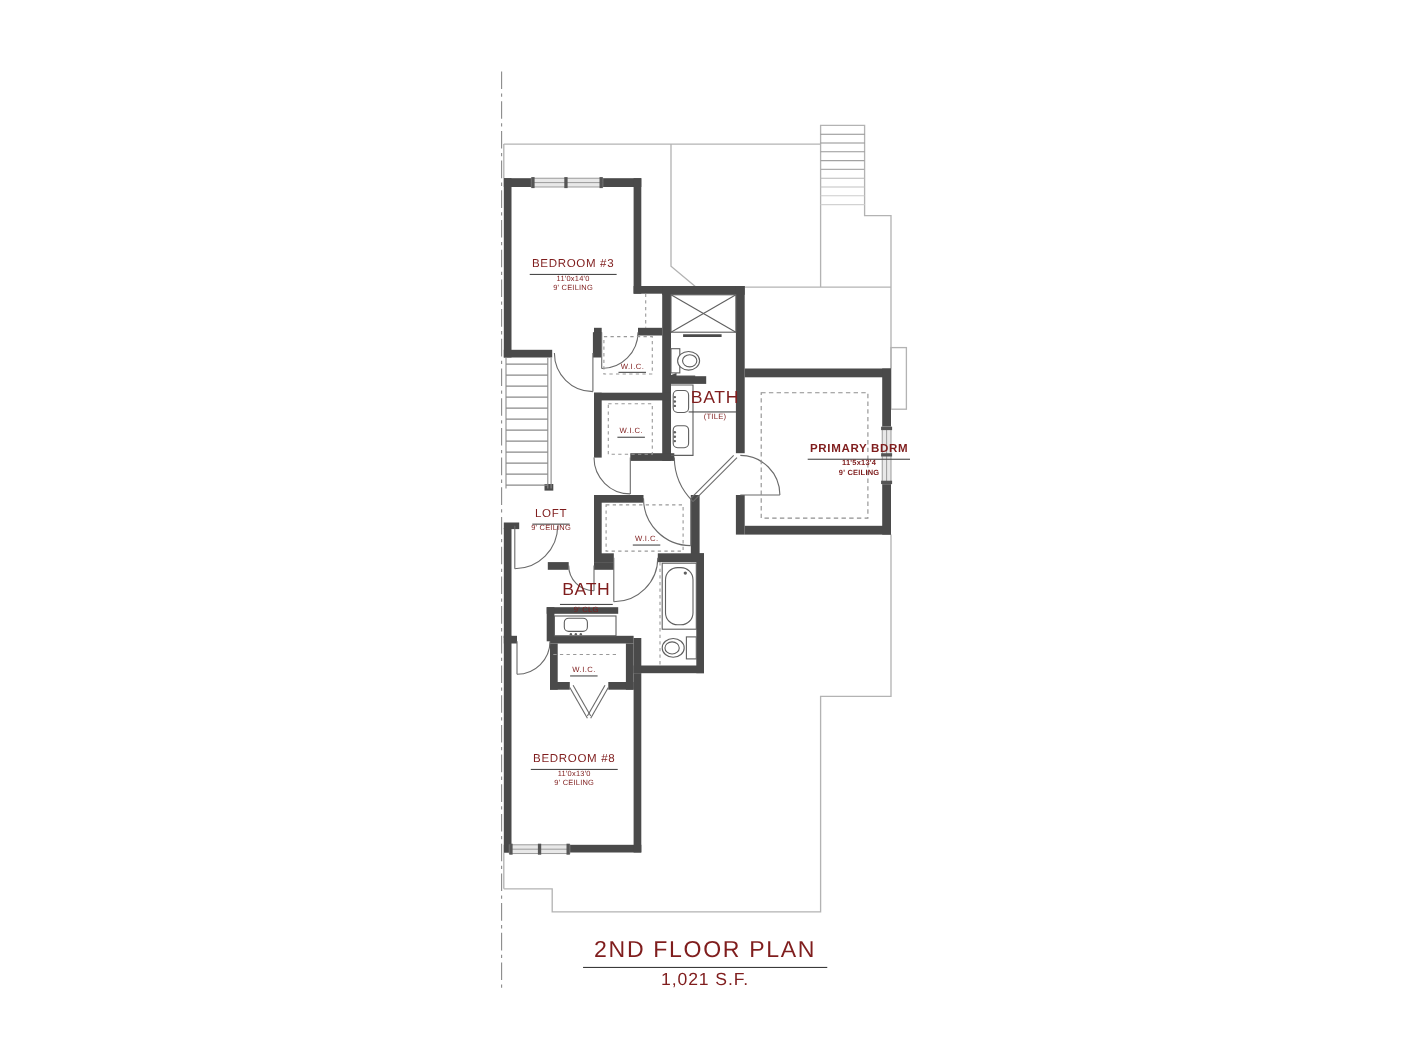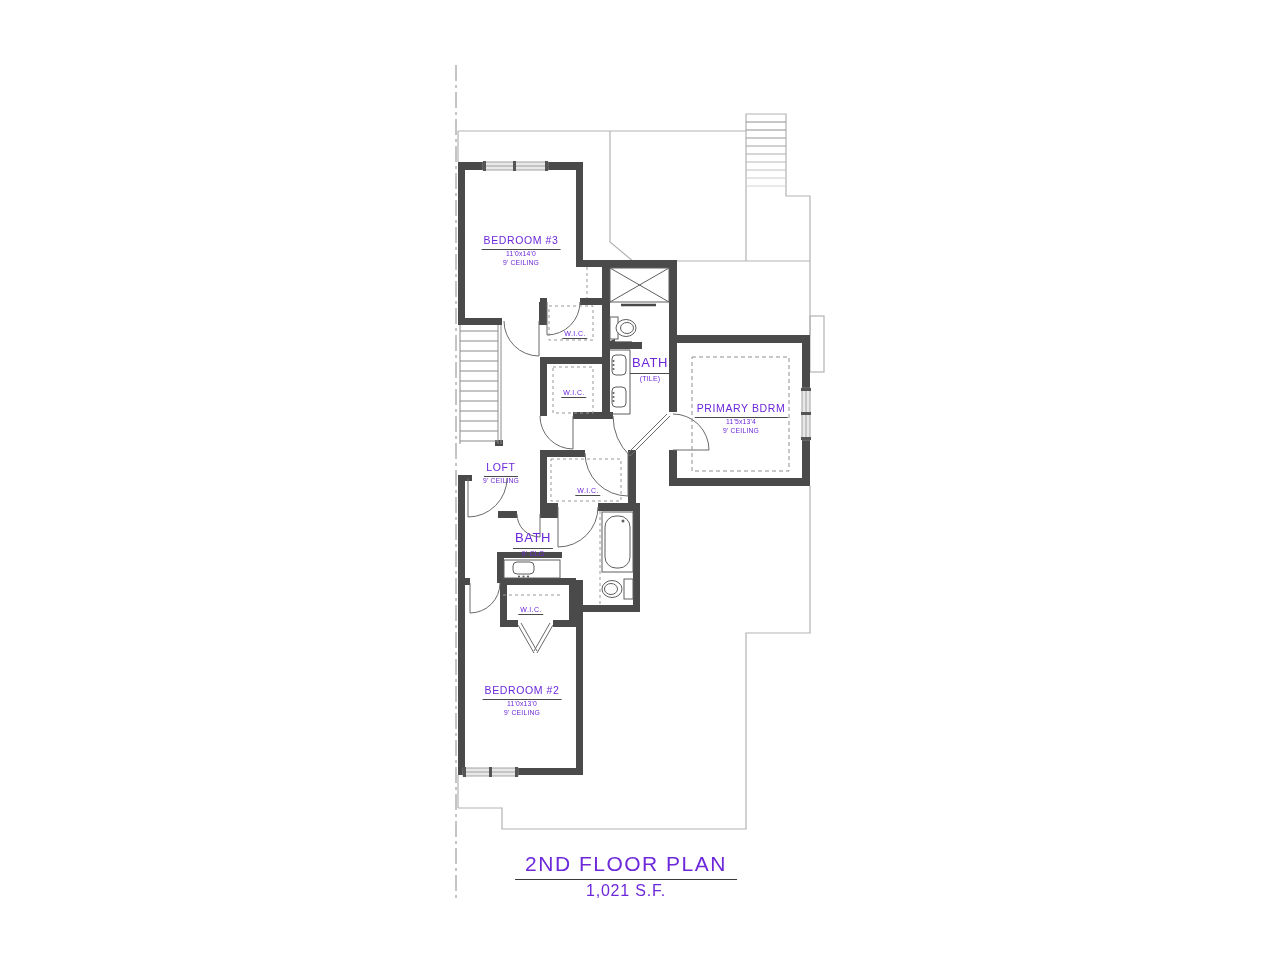--- a/index.html
+++ b/index.html
@@ -1,25 +1,25 @@
 <!DOCTYPE html>
 <html><head>
 <meta charset="utf-8">
 <style>
   html,body{margin:0;padding:0;background:#ffffff;}
   #canvas{position:relative;width:1280px;height:960px;background:#ffffff;overflow:hidden;
-          font-family:"Liberation Sans",sans-serif;color:#6d28d9;}
+          font-family:"Liberation Sans",sans-serif;color:#7f1d1d;}
   #plan-svg{position:absolute;left:0;top:0;}
   .room-label{position:absolute;transform:translateX(-50%);text-align:center;white-space:nowrap;line-height:1.3;}
   .rname{font-size:10.5px;letter-spacing:.6px;display:inline-block;border-bottom:1px solid #4a4a4a;padding:0 2px 1px;}
   .rsub{font-size:6.8px;letter-spacing:.2px;}
   .wic .rname{font-size:7px;letter-spacing:.4px;padding-bottom:0;}
-  .bathlbl .rname{font-size:13px;}
+  .bathlbl .rname{font-size:16px;}
   .bathlbl .rsub{font-size:7px;}
-  #title-block{position:absolute;left:626px;top:852px;transform:translateX(-50%);text-align:center;white-space:nowrap;}
+  #title-block{position:absolute;left:641px;top:852px;transform:translateX(-50%);text-align:center;white-space:nowrap;}
   .plan-title{font-size:21px;letter-spacing:1.5px;display:inline-block;border-bottom:1.5px solid #3a3a3a;padding:0 10px 3px;}
   .plan-area{font-size:16px;letter-spacing:.8px;margin-top:2px;}
   .w{fill:#4a4a4a;}
   .lt{stroke:#b3b3b3;stroke-width:1.2;fill:none;}
   .fx{stroke:#5f5f5f;stroke-width:1;fill:#ffffff;}
   .fxn{stroke:#5f5f5f;stroke-width:1;fill:none;}
   .door{stroke:#6a6a6a;stroke-width:1;fill:none;}
   .dash{stroke:#999999;stroke-width:1;fill:none;stroke-dasharray:3 3;}
   .tread{stroke:#8a8a8a;stroke-width:1;}
 </style>
@@ -262,28 +262,28 @@
     </g>
   </g>
 </svg>
 
   <div class="room-label" style="left:521px;top:229px;">
     <span class="rname">BEDROOM #3</span>
     <div class="rsub">11'0x14'0</div>
     <div class="rsub">9' CEILING</div>
   </div>
 
-  <div class="room-label" style="left:741px;top:397px;">
+  <div class="room-label" style="left:781px;top:397px;font-weight:bold;">
     <span class="rname">PRIMARY BDRM</span>
     <div class="rsub">11'5x13'4</div>
     <div class="rsub">9' CEILING</div>
   </div>
 
   <div class="room-label" style="left:522px;top:679px;">
-    <span class="rname">BEDROOM #2</span>
+    <span class="rname">BEDROOM #8</span>
     <div class="rsub">11'0x13'0</div>
     <div class="rsub">9' CEILING</div>
   </div>
 
   <div class="room-label" style="left:501px;top:456px;">
     <span class="rname">LOFT</span>
     <div class="rsub">9' CEILING</div>
   </div>
 
   <div class="room-label bathlbl" style="left:650px;top:352px;">

